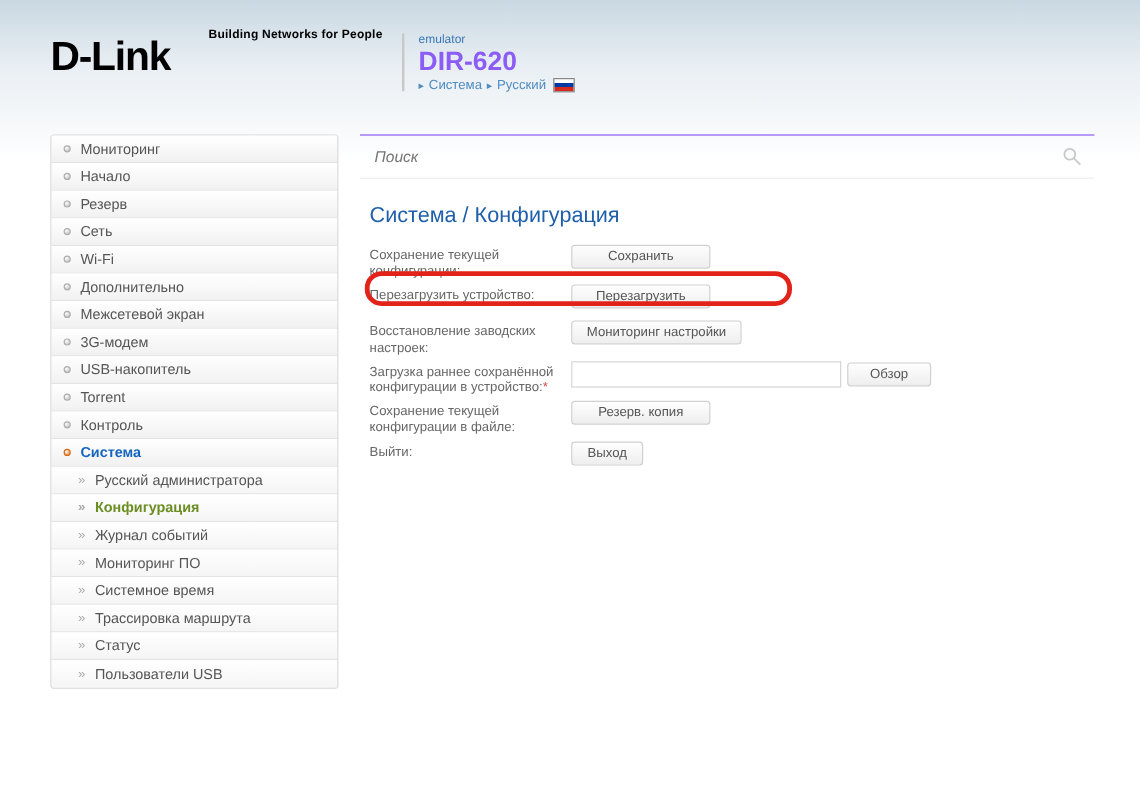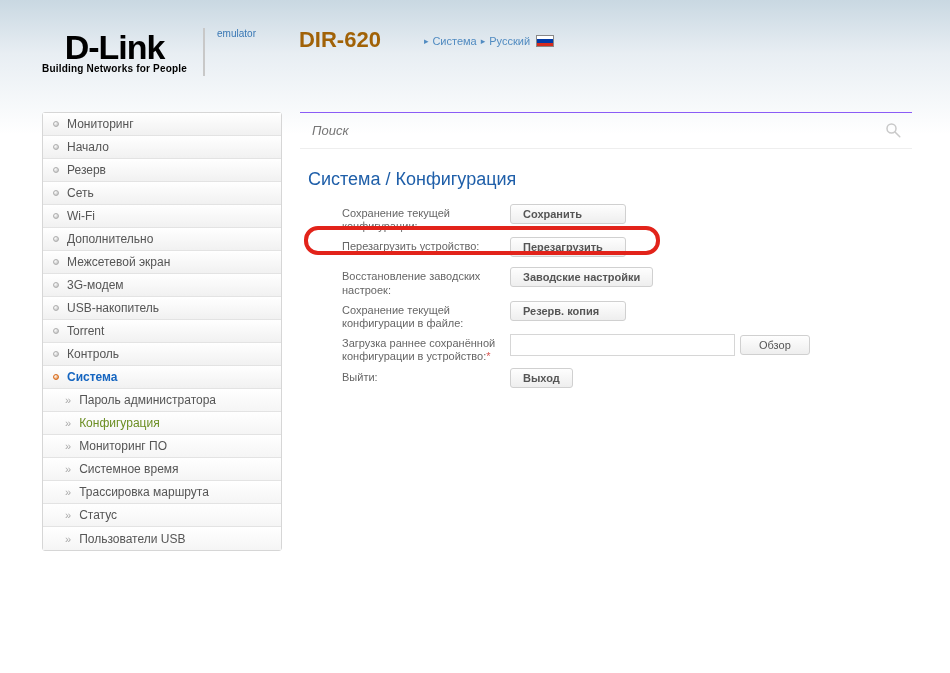--- a/index.html
+++ b/index.html
@@ -17,32 +17,32 @@
 
     
     .header {
       display: flex;
       align-items: flex-start;
       padding: 28px 0 0 42px;
       height: 108px;
     }
     .brand-logo {
       display: flex;
-      flex-direction: column;
-      align-items: center;
+      align-items: flex-start;
       margin-right: 10px;
+      gap: 32px;
     }
     .brand-logo .d { font-family: Arial Black, Arial, sans-serif; font-weight: 900; font-size: 34px; letter-spacing: -1px; color:#000;}
     .brand-tagline { font-size: 10px; font-weight: bold; letter-spacing: 0.2px; margin-top:-4px; color:#000;}
     .brand-divider {
       width: 2px; background:#c8c8c8; height: 48px; margin: 0 12px 0 6px;
     }
-    .model-block { display:flex; flex-direction:row;gap:43px; }
+    .model-block { display:flex; flex-direction:column; }
     .emu { font-size:10px; color:#3a78b5; font-weight: normal; }
-    .model { font-family: Arial Black, Arial, sans-serif; font-weight:900; font-size:22px; color:#a16207; line-height:1.1;}
+    .model { font-family: Arial Black, Arial, sans-serif; font-weight:900; font-size:22px; color:#8b5cf6; line-height:1.1;}
     .breadcrumb { font-size:11px; display:flex; align-items:center; gap:4px; margin-top:2px;}
     .breadcrumb span { color:#508bc1; }
     .chev { color:#c7c7c7; font-size:9px; }
     .flag {
       display:inline-block; width:18px; height:12px; position:relative;
       background: linear-gradient(to bottom, #fff 0 33.3%, #0039a6 33.3% 66.6%, #d52b1e 66.6% 100%);
       border:1px solid #888; margin-left:2px;
     }
 
     
@@ -83,21 +83,21 @@
       padding: 0 10px 0 22px;
       background: linear-gradient(to bottom, #ffffff, #f5f5f5);
       border-bottom:1px solid #e3e3e3;
       font-size:12px; color:#555;
       cursor:pointer;
     }
     .side-sub:last-child { border-bottom:none; }
     .side-sub::before {
       content:"»"; color:#a9a9a9; margin-right:8px; font-size:11px;
     }
-    .side-sub.current { color:#6b8e23; font-weight:normal; }
+    .side-sub.current { color:#6b8e23; font-weight:bold; }
 
     
     .content {
       flex: 0 0 612px;
       border-top: 1px solid #8b5cf6;
       position:relative;
     }
     .search-wrap {
       position:relative;
       height: 36px;
@@ -121,40 +121,38 @@
     .page-title {
       color:#1f5fa9; font-size:18px; font-weight:normal;
       margin: 20px 0 14px 8px;
     }
 
     .form { padding-left:8px; }
     .row {
       display:flex; align-items:flex-start;
       min-height: 26px;
       margin-bottom: 4px;
-      margin-left: 34px;
     }
     .row .lbl {
       width: 168px;
       font-size: 11px;
       color:#666;
       padding-top: 3px;
       line-height: 1.2;
     }
     .row .ctl { display:flex; align-items:center; gap:6px;}
     .btn {
       font-size:11px; color:#555;
       background:linear-gradient(to bottom,#fefefe,#eeeeee);
       border:1px solid #d0d0d0;
       border-radius:3px;
       padding: 3px 12px;
       min-width: 116px;
-      text-align:left;
+      text-align:center;
       cursor:pointer;
-      font-weight:bold;
     }
     .file-field {
       border:1px solid #d6d6d6;
       width: 225px; height:22px;
       background:#fff;
     }
     .browse-btn {
       font-size:11px; color:#555;
       background:linear-gradient(to bottom,#fefefe,#eeeeee);
       border:1px solid #d0d0d0;
@@ -240,24 +238,27 @@
     <div class="side-item">
         <span class="dot"></span>
         <span>Контроль</span>
       </div>
     <div class="side-item active">
         <span class="dot"></span>
         <span>Система</span>
       </div>
 
     <div class="side-sub">
-        <span>Пароль администратора</span>
+        <span>Русский администратора</span>
       </div>
     <div class="side-sub current">
         <span>Конфигурация</span>
+      </div>
+    <div class="side-sub">
+        <span>Журнал событий</span>
       </div>
     <div class="side-sub">
         <span>Мониторинг ПО</span>
       </div>
     <div class="side-sub">
         <span>Системное время</span>
       </div>
     <div class="side-sub">
         <span>Трассировка маршрута</span>
       </div>
@@ -292,40 +293,40 @@
       <div class="row">
         <div class="lbl">Перезагрузить устройство:</div>
         <div class="ctl">
             <button class="btn">Перезагрузить</button>
           </div>
       </div>
 
       <div class="row">
         <div class="lbl">Восстановление заводских настроек:</div>
         <div class="ctl">
-            <button class="btn">Заводские настройки</button>
-          </div>
-      </div>
-
-      <div class="row">
-        <div class="lbl">Сохранение текущей конфигурации в файле:</div>
-        <div class="ctl">
-            <button class="btn">Резерв. копия</button>
+            <button class="btn">Мониторинг настройки</button>
           </div>
       </div>
 
       <div class="row">
         <div class="lbl"><span>Загрузка раннее сохранённой конфигурации в устройство:</span><span class="req">*</span></div>
         <div class="ctl">
           <div class="file-field"></div>
           <button class="browse-btn">Обзор</button>
         </div>
       </div>
 
       <div class="row">
+        <div class="lbl">Сохранение текущей конфигурации в файле:</div>
+        <div class="ctl">
+            <button class="btn">Резерв. копия</button>
+          </div>
+      </div>
+
+      <div class="row">
         <div class="lbl">Выйти:</div>
         <div class="ctl">
             <button class="btn" style="min-width:60px;">Выход</button>
           </div>
       </div>
 
     </div>
 
     <div class="highlight" style="left:4px; top:113px; width:356px; height:29px;"></div>
   </div>

